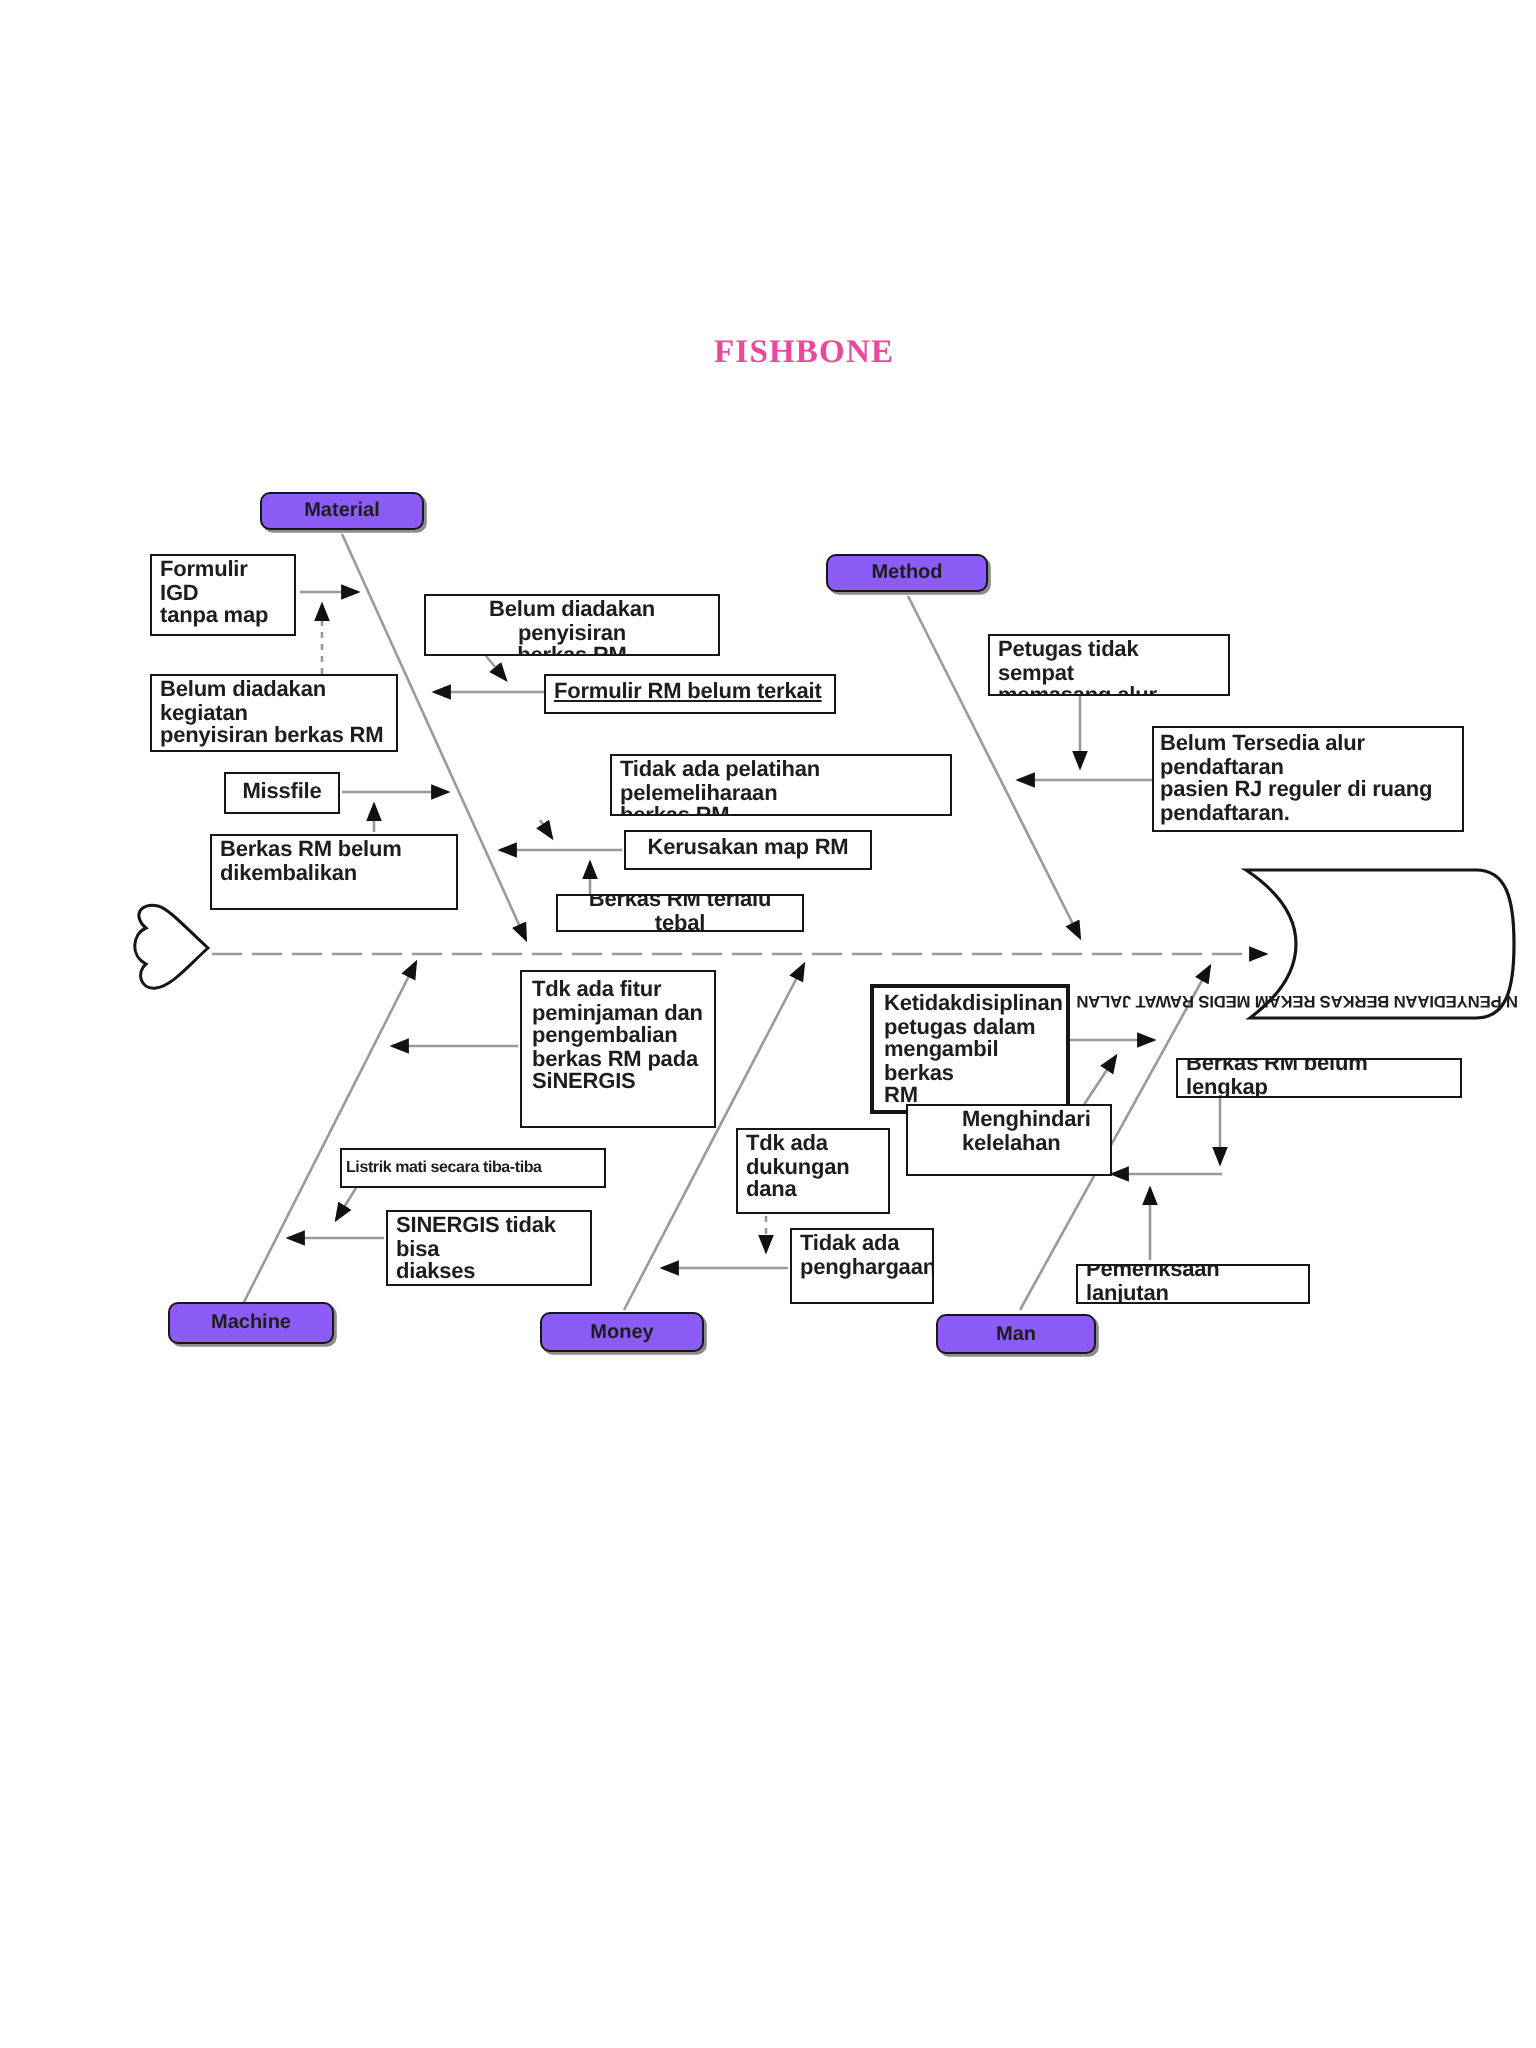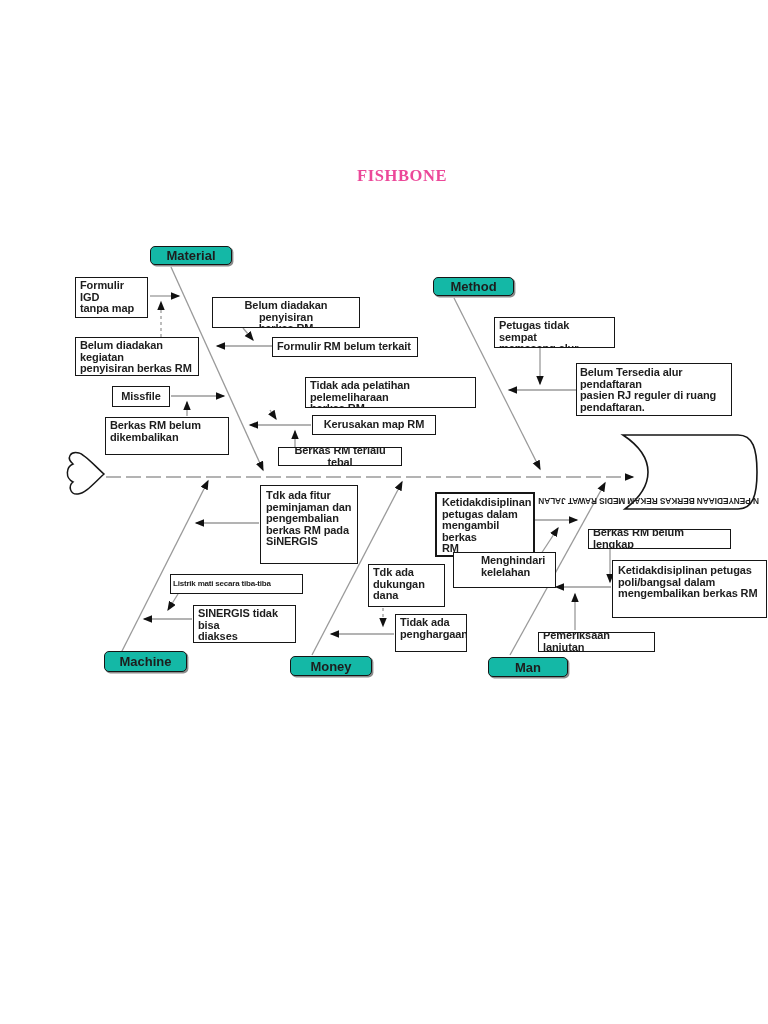--- a/index.html
+++ b/index.html
@@ -8,23 +8,23 @@
   .layer{position:absolute;left:0;top:0;}
   .title{position:absolute;left:357px;top:166px;font-family:"Liberation Serif",serif;
          font-size:16.5px;font-weight:600;letter-spacing:.6px;color:#ec4899;}
   .box{position:absolute;background:#fff;border:1.6px solid #161616;color:#1d1d1d;
        font-weight:bold;font-size:11px;line-height:11.6px;padding:2px 4px;
        white-space:pre-line;letter-spacing:-.1px;overflow:hidden;box-sizing:border-box;}
   .box.one{display:flex;align-items:center;}
   .box.ctr{justify-content:center;text-align:center;}
   .box.heavy{border-width:2.4px;}
   .box.tight{font-size:8px;letter-spacing:-.2px;padding:2px 2px;}
-  .cat{position:absolute;background:#14b8a6;border:1.5px solid #161616;border-radius:5px;
+  .cat{position:absolute;background:#8b5cf6;border:1.5px solid #161616;border-radius:5px;
        box-shadow:1.4px 1.4px 0 rgba(45,45,45,.55);color:#1d1d1d;font-weight:bold;
-       font-size:13px;display:flex;align-items:center;justify-content:center;box-sizing:border-box;margin-left:20px;}
+       font-size:10px;display:flex;align-items:center;justify-content:center;box-sizing:border-box;}
   .head-label{position:absolute;left:543px;top:492px;width:216px;height:14px;
        transform:rotate(180deg);font-size:8.4px;font-weight:bold;color:#1d1d1d;
        white-space:nowrap;letter-spacing:-.1px;}
 </style>
 </head>
 <body>
 
 <div class="page">
 
   <svg class="layer" width="768" height="1024" viewBox="0 0 768 1024">
@@ -85,21 +85,21 @@
   <div class="cat" style="left:84px;top:651px;width:83px;height:21px;">Machine</div>
   <div class="cat" style="left:270px;top:656px;width:82px;height:20px;">Money</div>
   <div class="cat" style="left:468px;top:657px;width:80px;height:20px;">Man</div>
 
   <div class="box" style="left:75px;top:277px;width:73px;height:41px;">Formulir IGD
 tanpa map</div>
   <div class="box" style="left:212px;top:297px;width:148px;height:31px;text-align:center;">Belum diadakan penyisiran
 berkas RM</div>
   <div class="box" style="left:75px;top:337px;width:124px;height:39px;">Belum diadakan kegiatan
 penyisiran berkas RM</div>
-  <div class="box one" style="left:272px;top:337px;width:146px;height:20px;">Formulir RM belum terkait</div>
+  <div class="box one" style="left:272px;top:337px;width:146px;height:20px;text-decoration:underline;">Formulir RM belum terkait</div>
   <div class="box one ctr" style="left:112px;top:386px;width:58px;height:21px;">Missfile</div>
   <div class="box" style="left:257px;top:377px;width:171px;height:31px;margin-left:48px;">Tidak ada pelatihan pelemeliharaan
 berkas RM</div>
   <div class="box" style="left:105px;top:417px;width:124px;height:38px;">Berkas RM belum
 dikembalikan</div>
   <div class="box one ctr" style="left:312px;top:415px;width:124px;height:20px;">Kerusakan map RM</div>
   <div class="box one ctr" style="left:278px;top:447px;width:124px;height:19px;">Berkas RM terlalu tebal</div>
 
   <div class="box" style="left:494px;top:317px;width:121px;height:31px;">Petugas tidak sempat
 memasang alur tesebut</div>
@@ -123,20 +123,17 @@
 
   <div class="box" style="left:368px;top:564px;width:77px;height:43px;">Tdk ada
 dukungan
 dana</div>
   <div class="box" style="left:395px;top:614px;width:72px;height:38px;">Tidak ada
 penghargaan</div>
 
   <div class="box" style="left:453px;top:552px;width:103px;height:36px;padding-left:27px;">Menghindari
 kelelahan</div>
   <div class="box one" style="left:588px;top:529px;width:143px;height:20px;">Berkas RM belum lengkap</div>
-  <div class="box" style="left:612px;top:560px;width:155px;height:58px;padding:4px 5px;">Ketidakdisiplinan petugas
-poli/bangsal dalam
-mengembalikan berkas RM</div>
   <div class="box one" style="left:538px;top:632px;width:117px;height:20px;">Pemeriksaan lanjutan</div>
 
   <div class="head-label">N PENYEDIAAN BERKAS REKAM MEDIS RAWAT JALAN</div>
 
 </div>
 
 </body></html>

